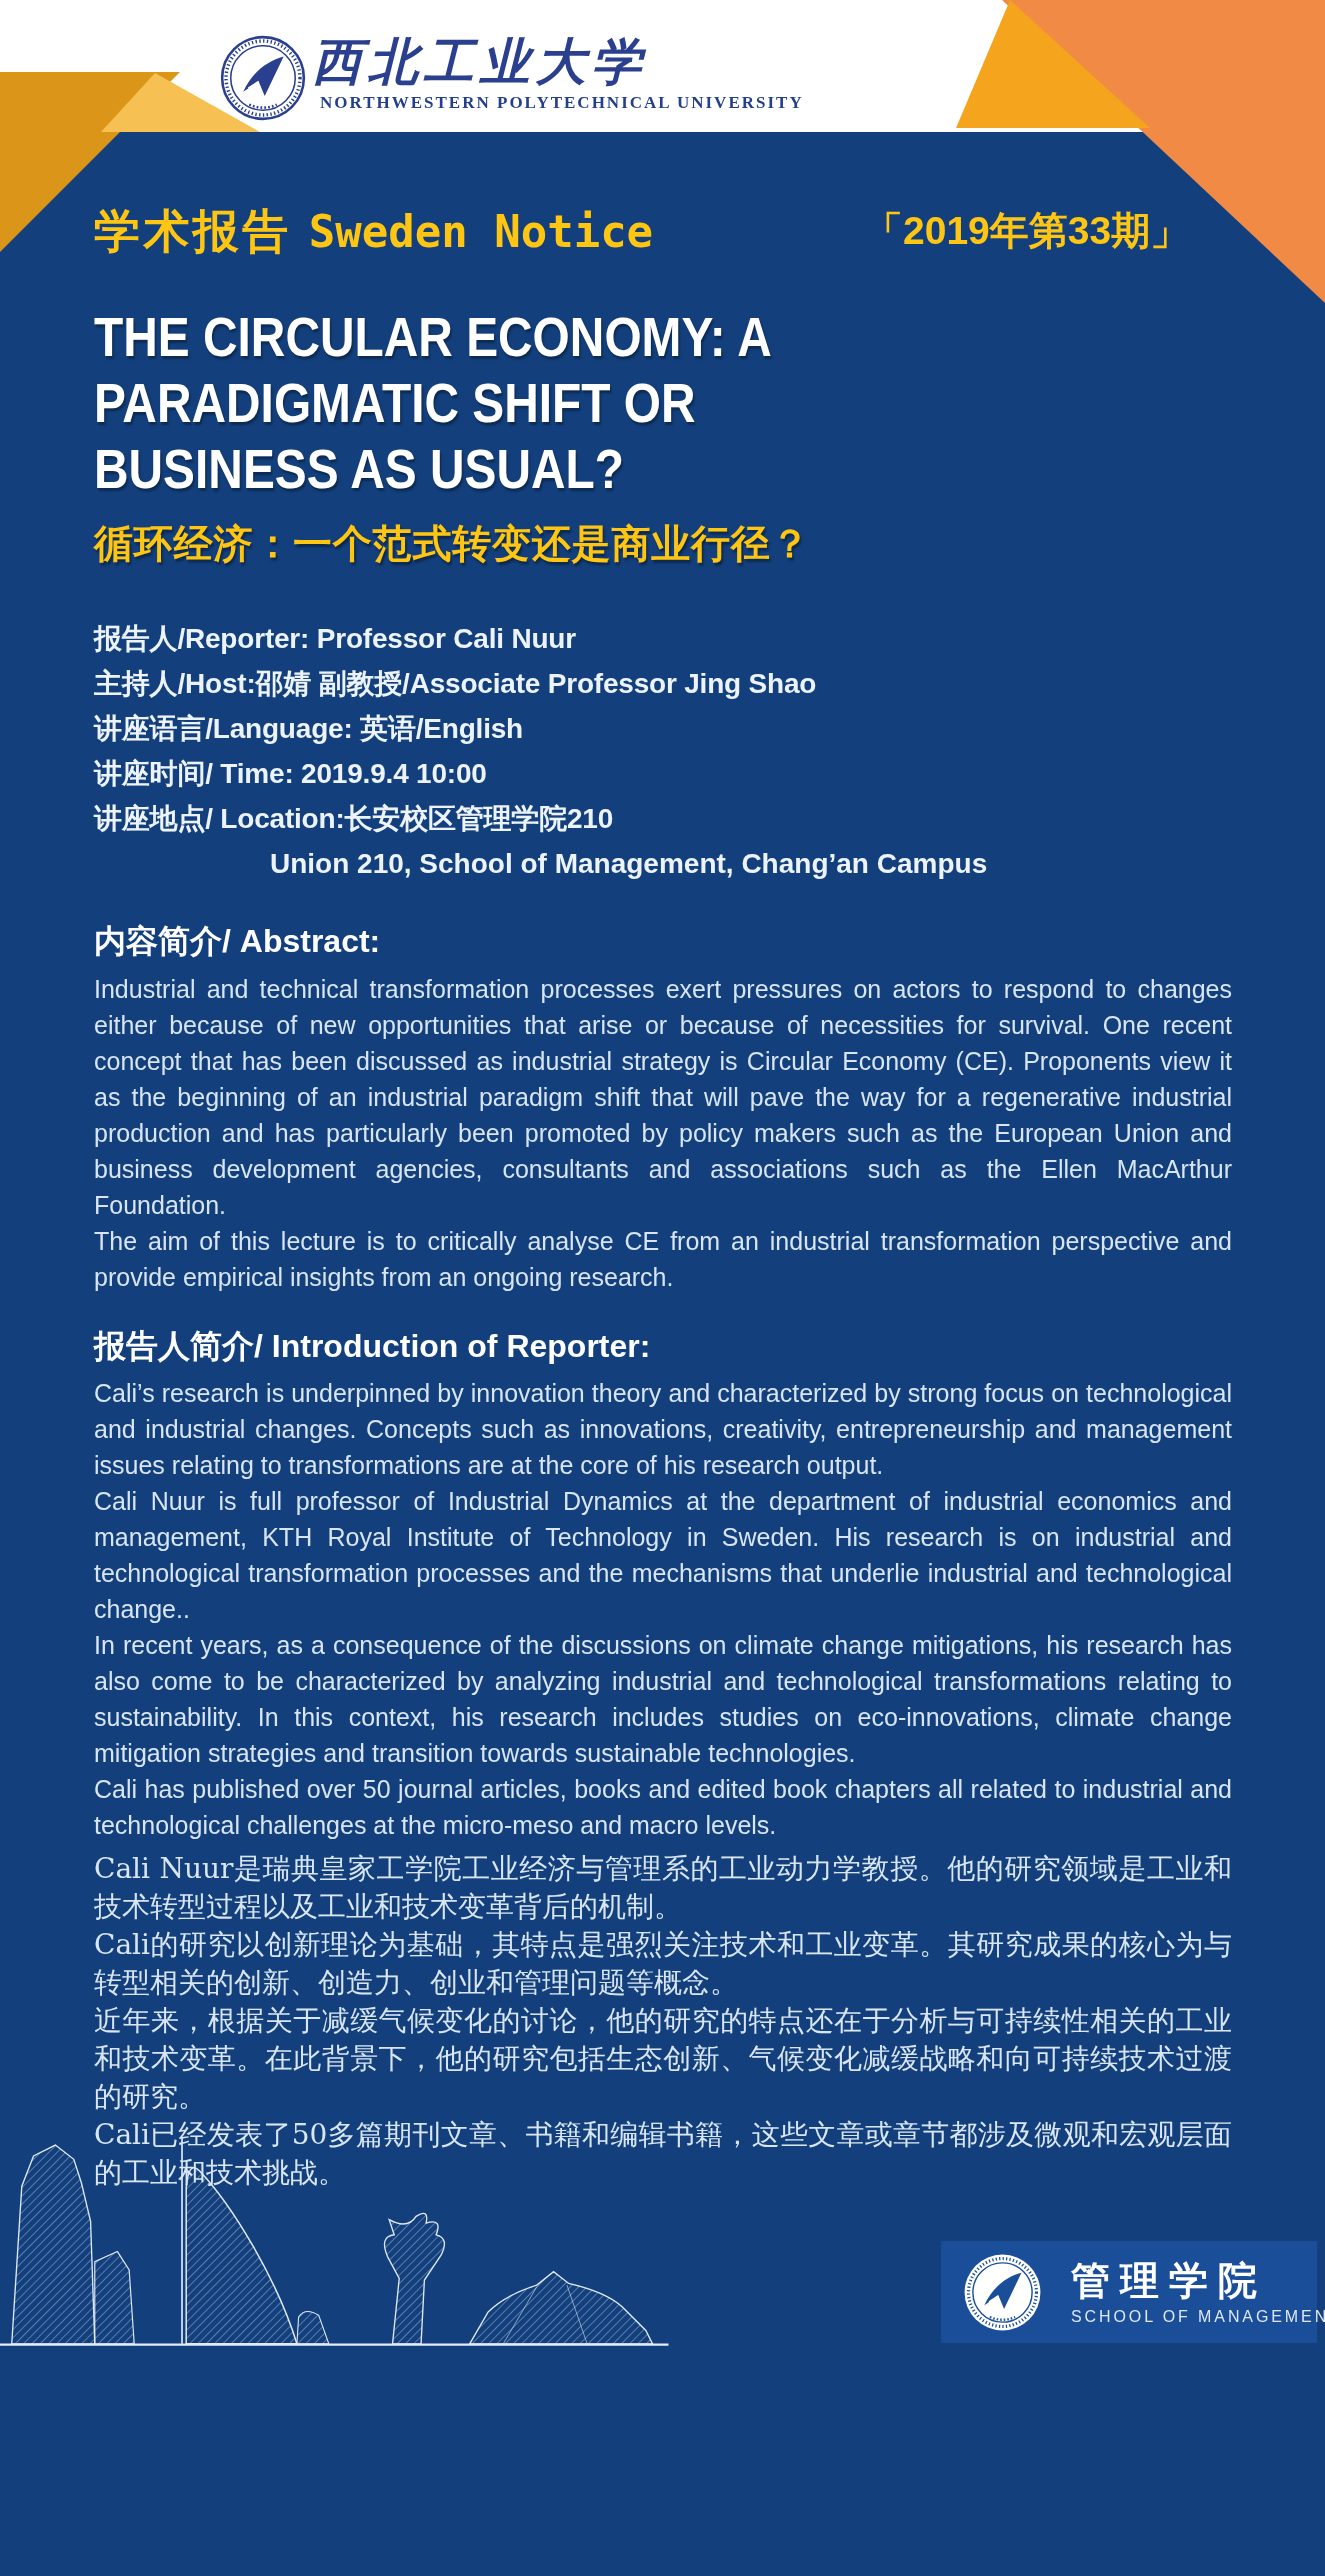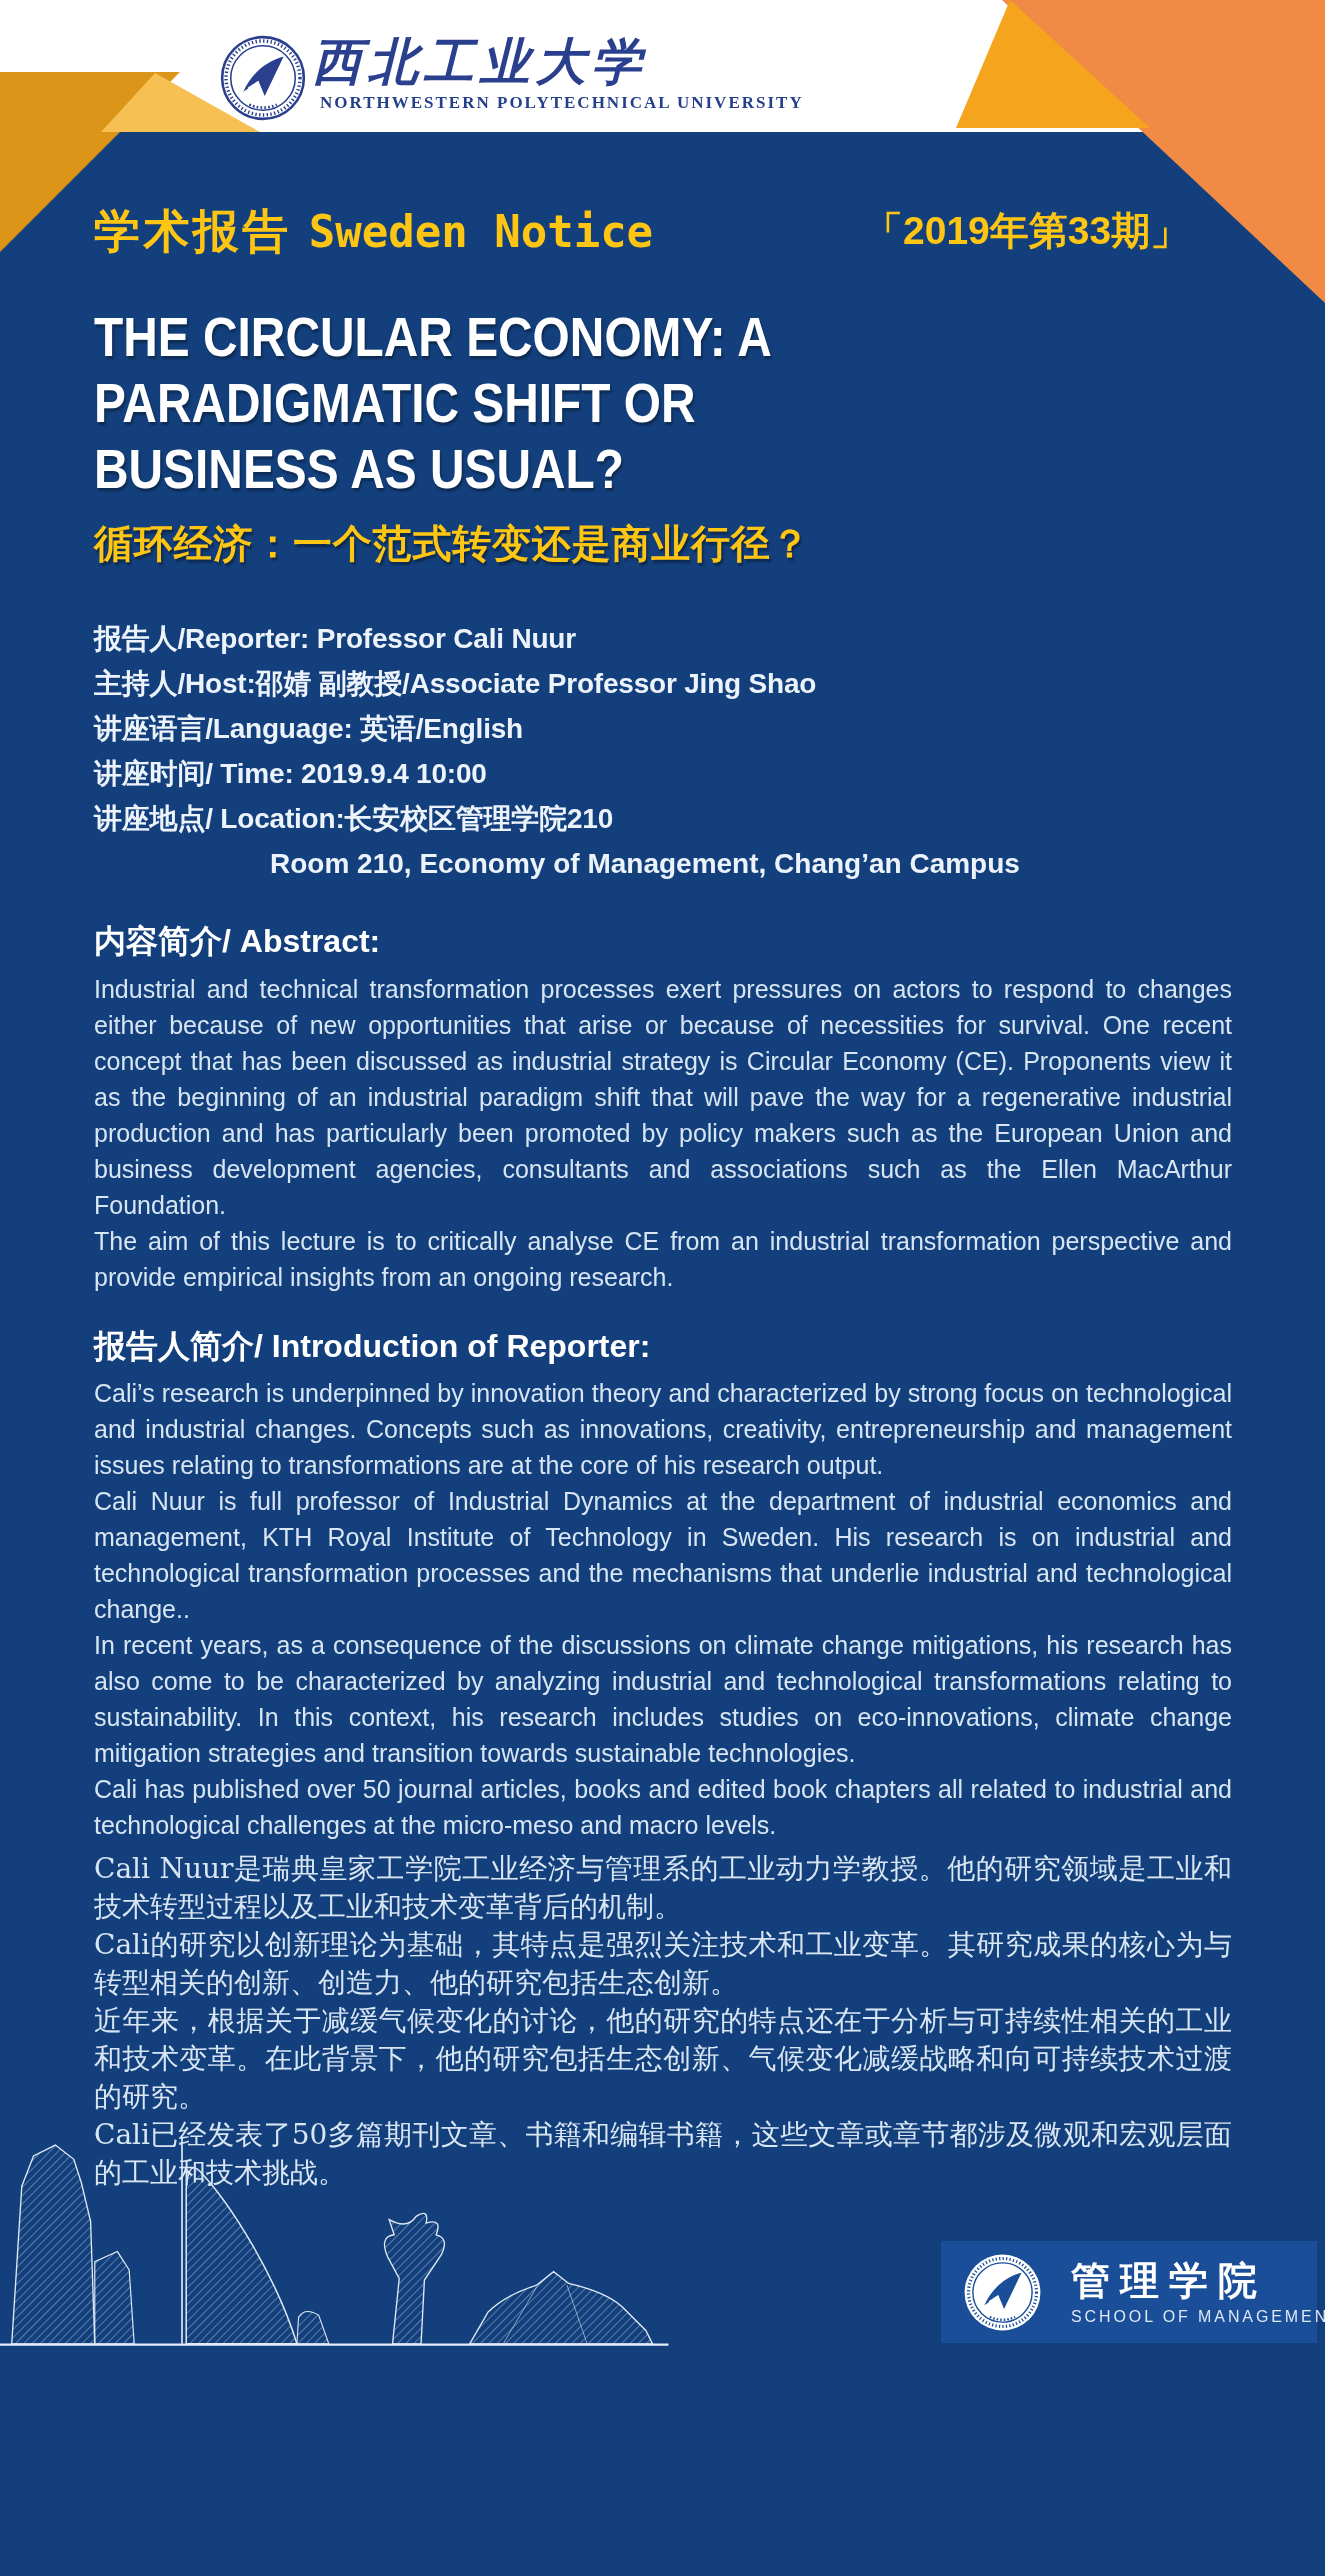--- a/index.html
+++ b/index.html
@@ -94,38 +94,38 @@
 
     <div class="subtitle">循环经济：一个范式转变还是商业行径？</div>
 
     <div class="info-block">
         <div class="info-line">报告人/Reporter: Professor Cali Nuur</div>
         <div class="info-line">主持人/Host:邵婧 副教授/Associate Professor Jing Shao</div>
         <div class="info-line">讲座语言/Language: 英语/English</div>
         <div class="info-line">讲座时间/ Time: 2019.9.4 10:00</div>
         <div class="info-line">讲座地点/ Location:长安校区管理学院210</div>
       </div>
-    <div class="info-room">Room 210, Economy of Management, Chang’an Campus</div>
+    <div class="info-room">Union 210, School of Management, Chang’an Campus</div>
 
     <h2 class="section-heading h-abstract">内容简介/ Abstract:</h2>
     <div class="body-block">
         <p class="body-para">Industrial and technical transformation processes exert pressures on actors to respond to changes either because of new opportunities that arise or because of necessities for survival. One recent concept that has been discussed as industrial strategy is Circular Economy (CE). Proponents view it as the beginning of an industrial paradigm shift that will pave the way for a regenerative industrial production and has particularly been promoted by policy makers such as the European Union and business development agencies, consultants and associations such as the Ellen MacArthur Foundation.</p>
         <p class="body-para">The aim of this lecture is to critically analyse CE from an industrial transformation perspective and provide empirical insights from an ongoing research.</p>
       </div>
 
     <h2 class="section-heading h-reporter">报告人简介/ Introduction of Reporter:</h2>
     <div class="body-block">
         <p class="body-para">Cali’s research is underpinned by innovation theory and characterized by strong focus on technological and industrial changes. Concepts such as innovations, creativity, entrepreneurship and management issues relating to transformations are at the core of his research output.</p>
         <p class="body-para">Cali Nuur is full professor of Industrial Dynamics at the department of industrial economics and management, KTH Royal Institute of Technology in Sweden.  His research is on industrial and technological transformation processes and the mechanisms that underlie industrial and technological change..</p>
         <p class="body-para">In recent years, as a consequence of the discussions on climate change mitigations, his research has also come to be characterized by analyzing industrial and technological transformations relating to sustainability. In this context, his research includes studies on eco-innovations, climate change mitigation strategies and transition towards sustainable technologies.</p>
         <p class="body-para">Cali has published over 50 journal articles, books and edited book chapters all related to industrial and technological challenges at the micro-meso and macro levels.</p>
       </div>
     <div class="body-block body-block-cn">
         <p class="body-para">Cali Nuur是瑞典皇家工学院工业经济与管理系的工业动力学教授。他的研究领域是工业和技术转型过程以及工业和技术变革背后的机制。</p>
-        <p class="body-para">Cali的研究以创新理论为基础，其特点是强烈关注技术和工业变革。其研究成果的核心为与转型相关的创新、创造力、他的研究包括生态创新。</p>
+        <p class="body-para">Cali的研究以创新理论为基础，其特点是强烈关注技术和工业变革。其研究成果的核心为与转型相关的创新、创造力、创业和管理问题等概念。</p>
         <p class="body-para">近年来，根据关于减缓气候变化的讨论，他的研究的特点还在于分析与可持续性相关的工业和技术变革。在此背景下，他的研究包括生态创新、气候变化减缓战略和向可持续技术过渡的研究。</p>
         <p class="body-para">Cali已经发表了50多篇期刊文章、书籍和编辑书籍，这些文章或章节都涉及微观和宏观层面的工业和技术挑战。</p>
       </div>
   </div>
 
   <svg class="campus-sketch" viewBox="0 0 800 256">
     <defs>
       <pattern id="hatch" width="7" height="7" patternUnits="userSpaceOnUse" patternTransform="rotate(45)">
         <line x1="0" y1="0" x2="0" y2="7" stroke="#CFE0F2" stroke-width="1.5" opacity="0.6"></line>
       </pattern>

